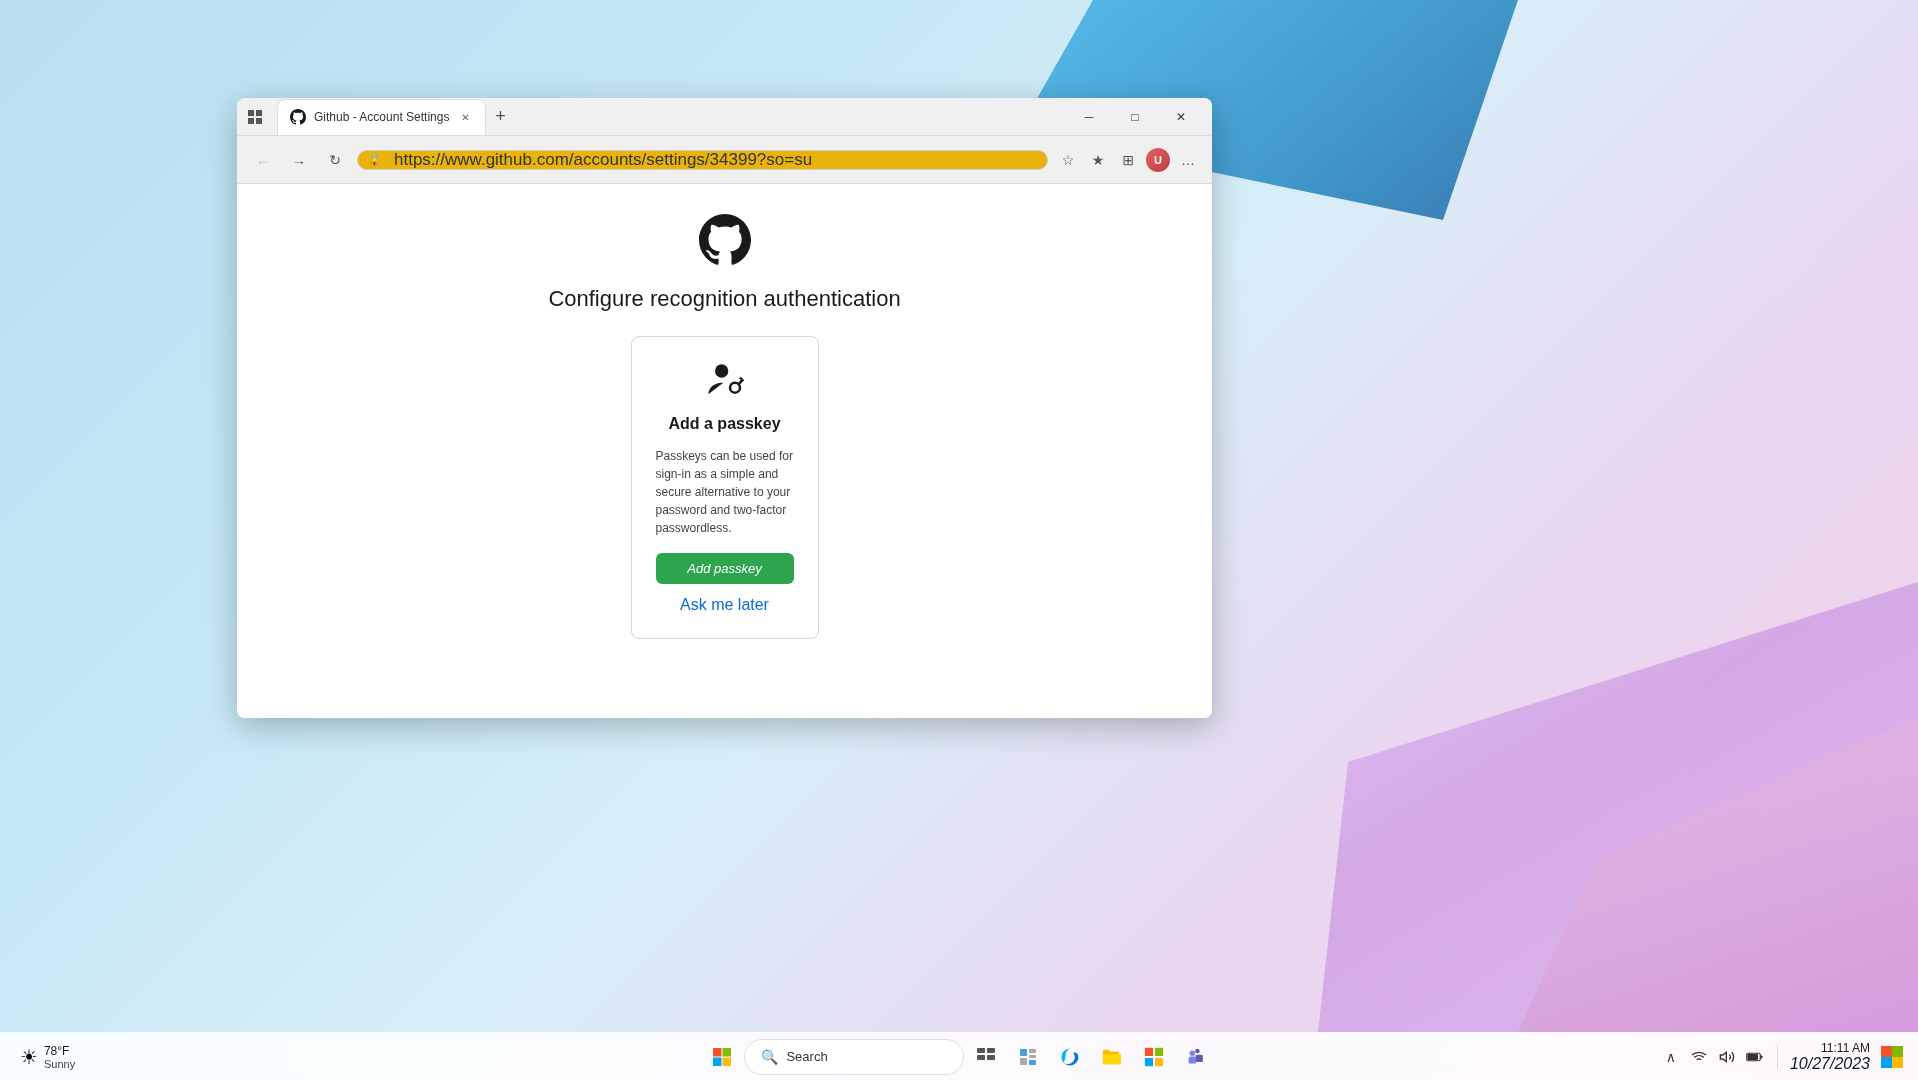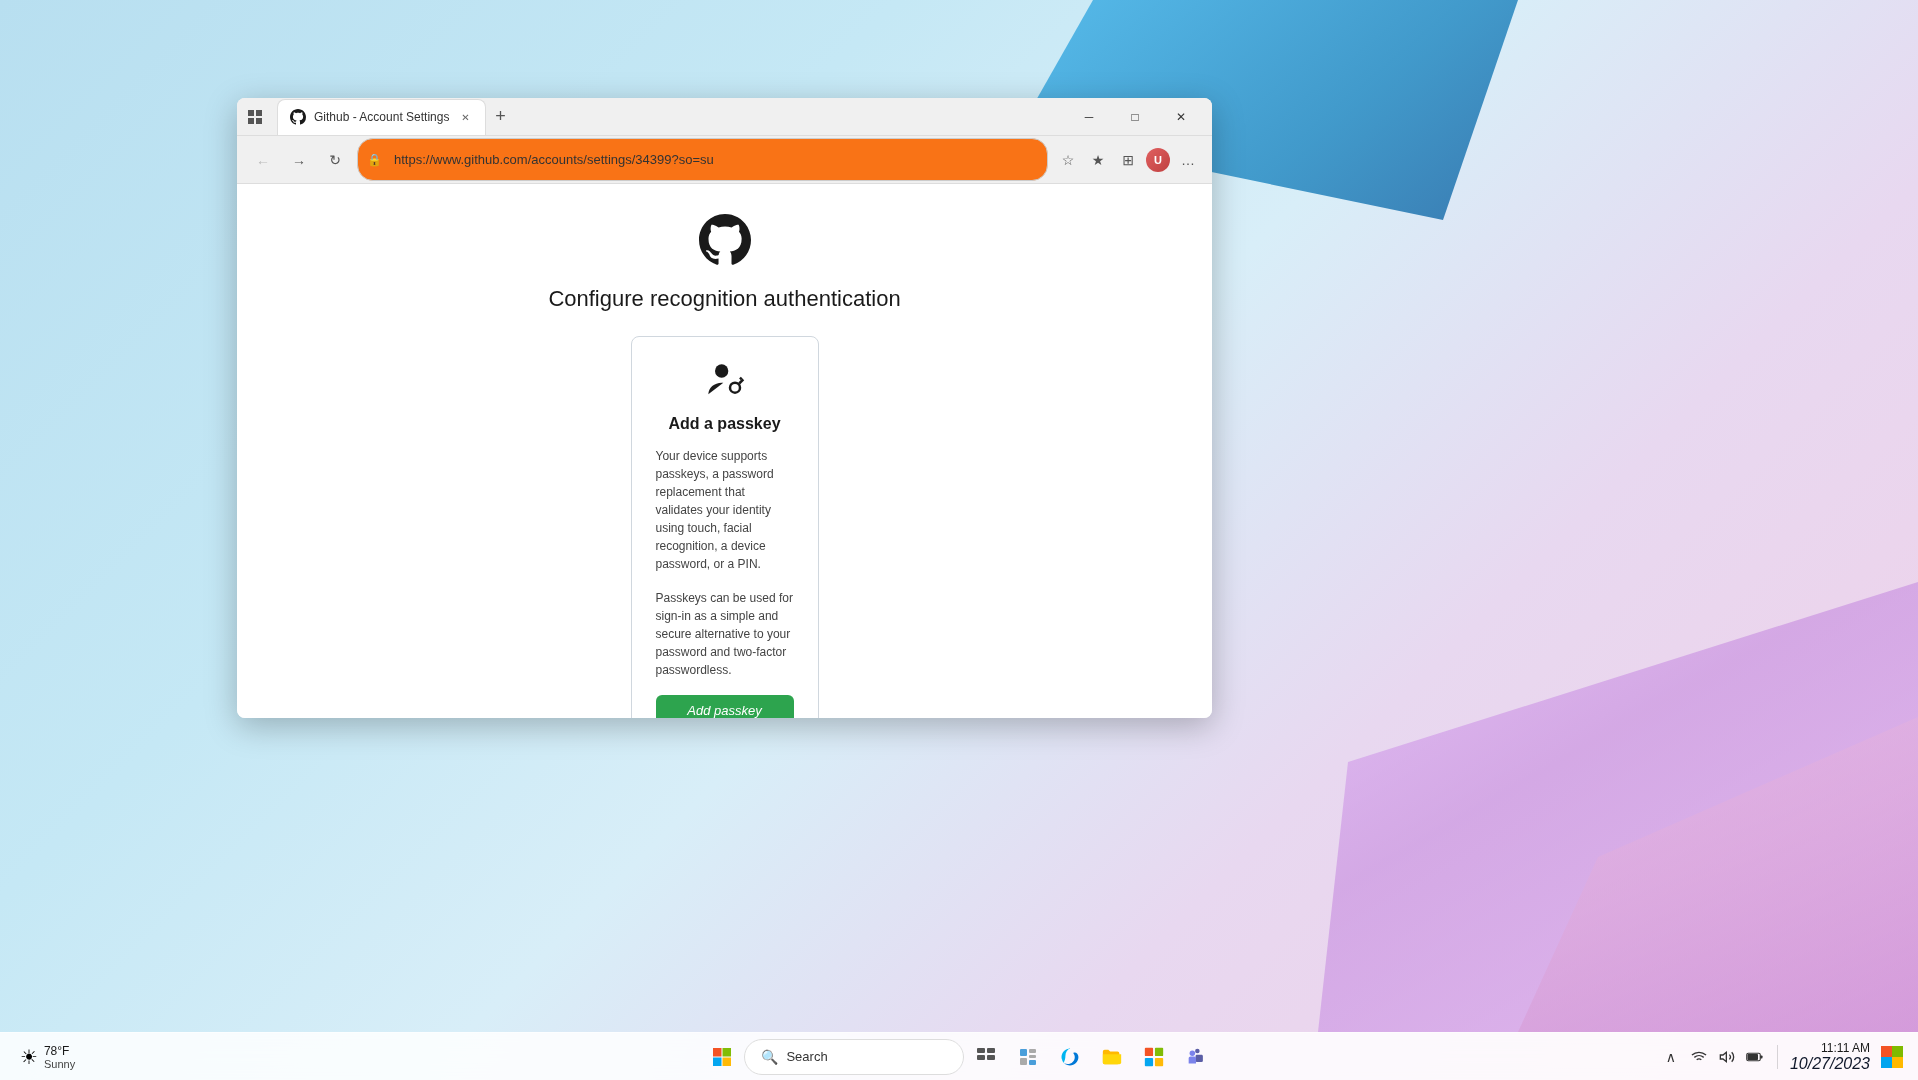--- a/index.html
+++ b/index.html
@@ -148,26 +148,26 @@
     .lock-icon {
       position: absolute;
       left: 10px;
       font-size: 12px;
       color: #666;
       z-index: 1;
     }
 
     .address-text {
       flex: 1;
-      height: 43px;
-      background: #f97316;
+      height: 20px;
+      background: #eab308;
       border: 1px solid #ccc;
       border-radius: 16px;
       padding: 0 36px;
-      font-size: 13px;
+      font-size: 17px;
       color: #333;
       display: flex;
       align-items: center;
       overflow: hidden;
       white-space: nowrap;
     }
 
     .address-right-icons {
       display: flex;
       align-items: center;
@@ -488,21 +488,20 @@
           <circle cx="10" cy="6" r="4"></circle>
           <path d="M2 20c0-4 3.6-7 8-7h1"></path>
           <circle cx="18" cy="16" r="3" fill="none" stroke="#1a1a1a" stroke-width="1.5"></circle>
           <line x1="20.5" y1="13.5" x2="23" y2="11" stroke="#1a1a1a" stroke-width="1.5"></line>
           <line x1="22" y1="10" x2="21" y2="11" stroke="#1a1a1a" stroke-width="1.5"></line>
         </svg>
       </div>
 
       <div class="card-title">Add a passkey</div>
 
-      <div class="card-description">Your device supports passkeys, a password replacement that validates your identity using touch, facial recognition, a device password, or a PIN.</div>
       <div class="card-description">Passkeys can be used for sign-in as a simple and secure alternative to your password and two-factor passwordless.</div>
 
       <button class="add-passkey-btn">Add passkey</button>
 
       <a class="ask-later-link">Ask me later</a>
     </div>
 
   </div>
 </div>
 

